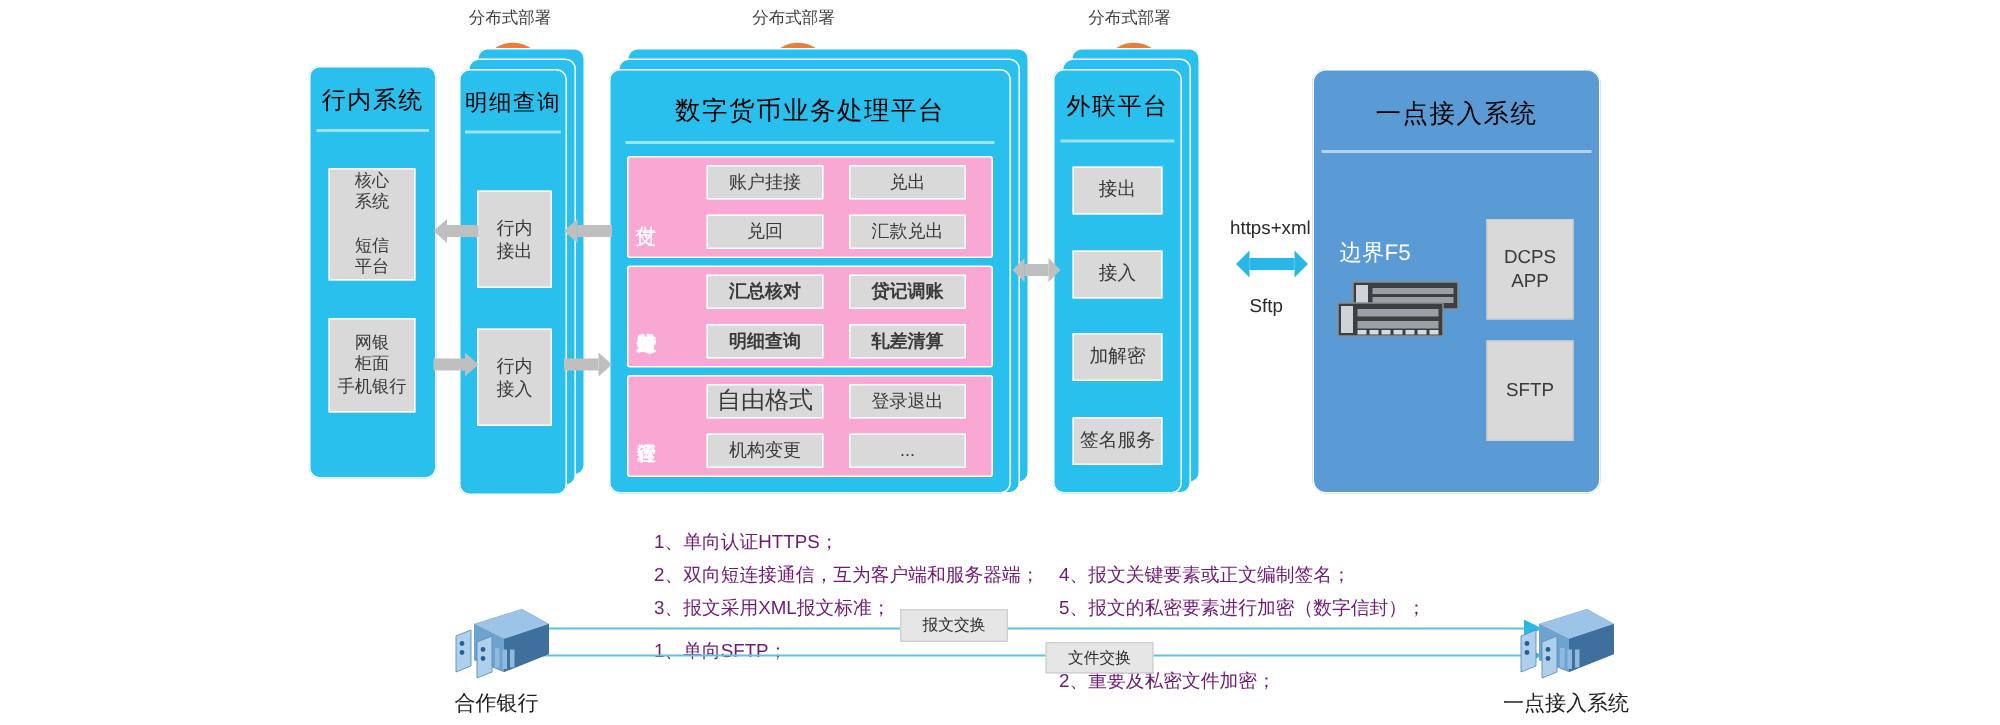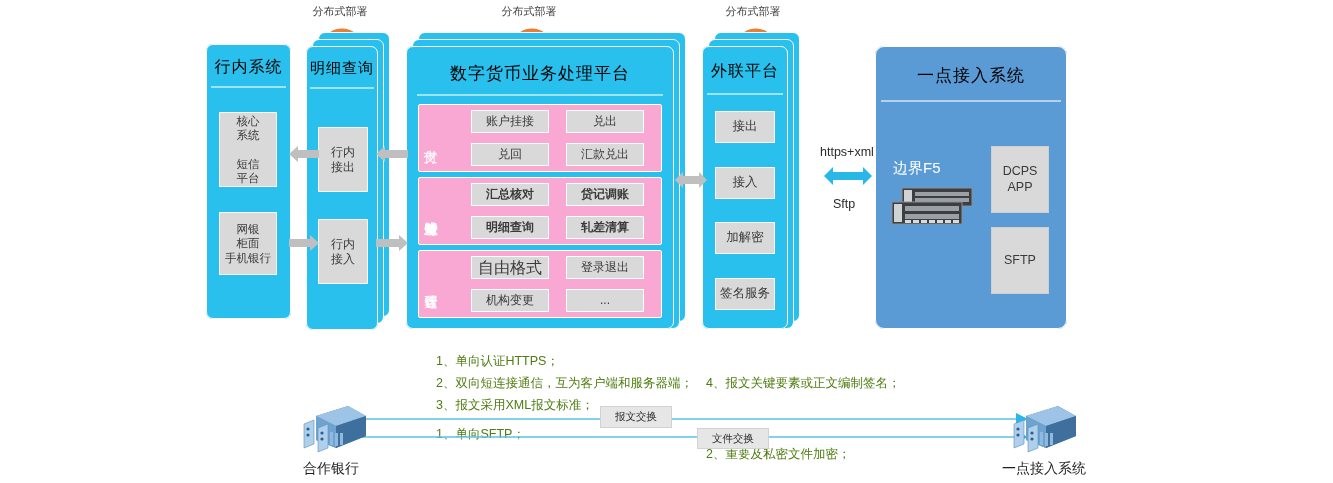--- a/index.html
+++ b/index.html
@@ -91,21 +91,21 @@
     white-space:nowrap;
   }
   .midlabel{
     position:absolute;
     color:#2b2b2b;
     font-size:12.5px;
     white-space:nowrap;
   }
   .bottomtext{
     position:absolute;
-    color:#4d7c0f;
+    color:#701a75;
     font-size:12.5px;
     white-space:nowrap;
   }
   .srvlabel{
     position:absolute;
     color:#1f1f1f;
     font-size:14px;
     text-align:center;
     white-space:nowrap;
   }
@@ -282,20 +282,21 @@
     <polygon points="9,0 9,18 0,9" fill="#29b7e8"></polygon>
     <polygon points="39,0 39,18 48,9" fill="#29b7e8"></polygon>
   </svg>
   <div class="midlabel" style="left:833px;top:197px;font-size:12.5px;">Sftp</div>
 
   <div class="bottomtext" style="left:436px;top:353px;">1、单向认证HTTPS；</div>
   <div class="bottomtext" style="left:436px;top:375px;">2、双向短连接通信，互为客户端和服务器端；</div>
   <div class="bottomtext" style="left:436px;top:397px;">3、报文采用XML报文标准；</div>
 
   <div class="bottomtext" style="left:706px;top:375px;">4、报文关键要素或正文编制签名；</div>
+  <div class="bottomtext" style="left:706px;top:397px;">5、报文的私密要素进行加密（数字信封）；</div>
 
   <div class="bottomtext" style="left:436px;top:426px;">1、单向SFTP；</div>
   <div class="bottomtext" style="left:706px;top:446px;">2、重要及私密文件加密；</div>
 
   <svg class="abs" style="left:340px;top:412px;" width="690" height="14">
     <line x1="14" y1="7" x2="676" y2="7" stroke="#5bc2e7" stroke-width="1.4"></line>
     <polygon points="14,1 14,13 2,7" fill="#29b7e8"></polygon>
     <polygon points="676,1 676,13 688,7" fill="#29b7e8"></polygon>
   </svg>
   <div class="exchbox" style="left:600px;top:406px;width:70px;height:20px;">报文交换</div>

